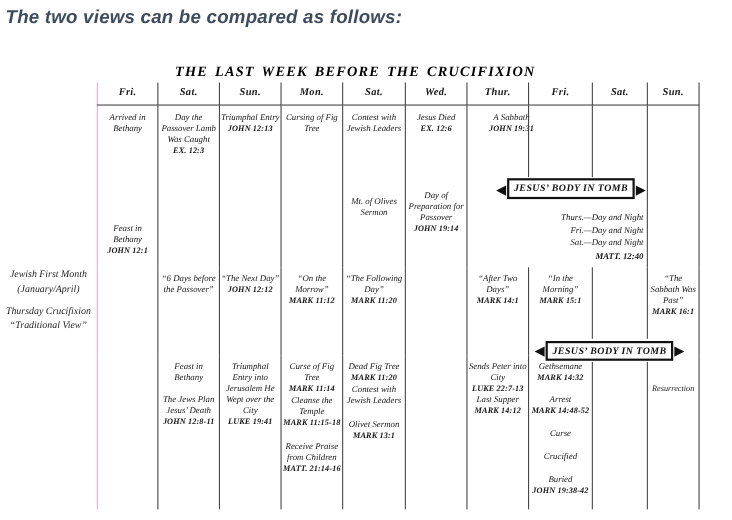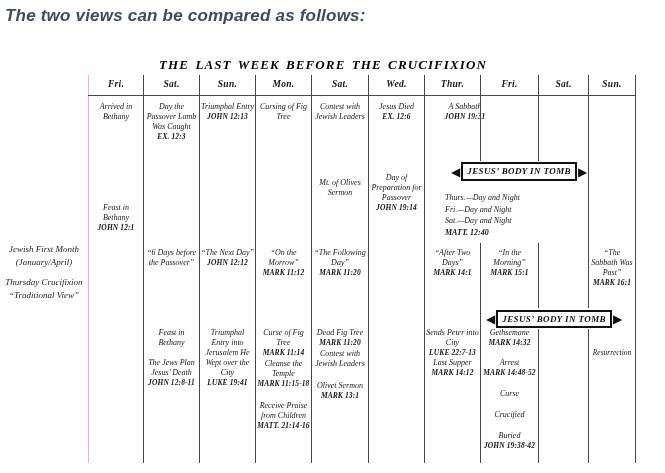--- a/index.html
+++ b/index.html
@@ -46,21 +46,21 @@
   .gap10{margin-top:10px;}
   .gap12{margin-top:12px;}
   .absb{position:absolute;left:0;width:100%;}
   .vseg{position:absolute;top:0;width:0;height:66px;border-left:1px solid #474747;}
   .banner{position:absolute;display:flex;align-items:center;z-index:3;background:#fff;height:21px;}
   .tri{font-family:"DejaVu Sans",sans-serif;font-size:12px;line-height:1;color:#111;}
   .bbox{
     border:2px solid #111;padding:2px 4px;margin:0 1px;background:#fff;
     font-weight:bold;font-size:9px;letter-spacing:0.4px;white-space:nowrap;color:#111;
   }
-  .note{position:absolute;font-size:8px;line-height:1.45;text-align:left;}
+  .note{position:absolute;font-size:8px;line-height:1.45;text-align:right;}
   .note .nref{font-weight:bold;}
   .small-cell{font-size:7.5px;}
 </style>
 </head>
 <body>
 
 <div class="page">
 
   <div class="intro">The two views can be compared as follows:</div>
 

